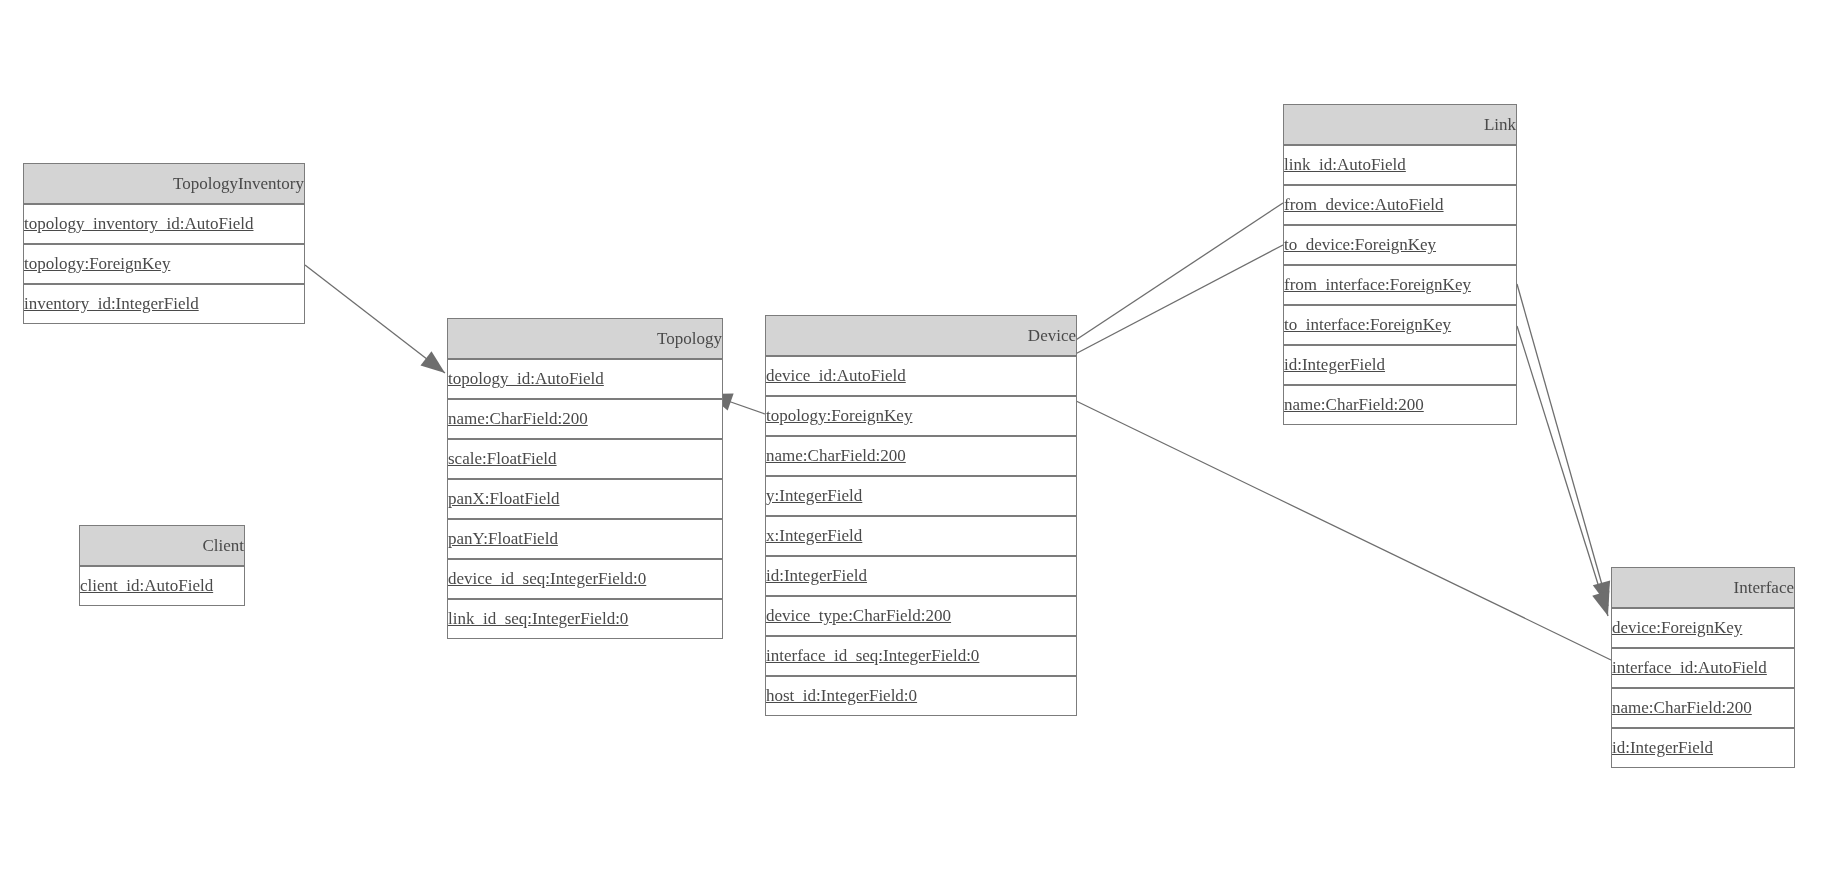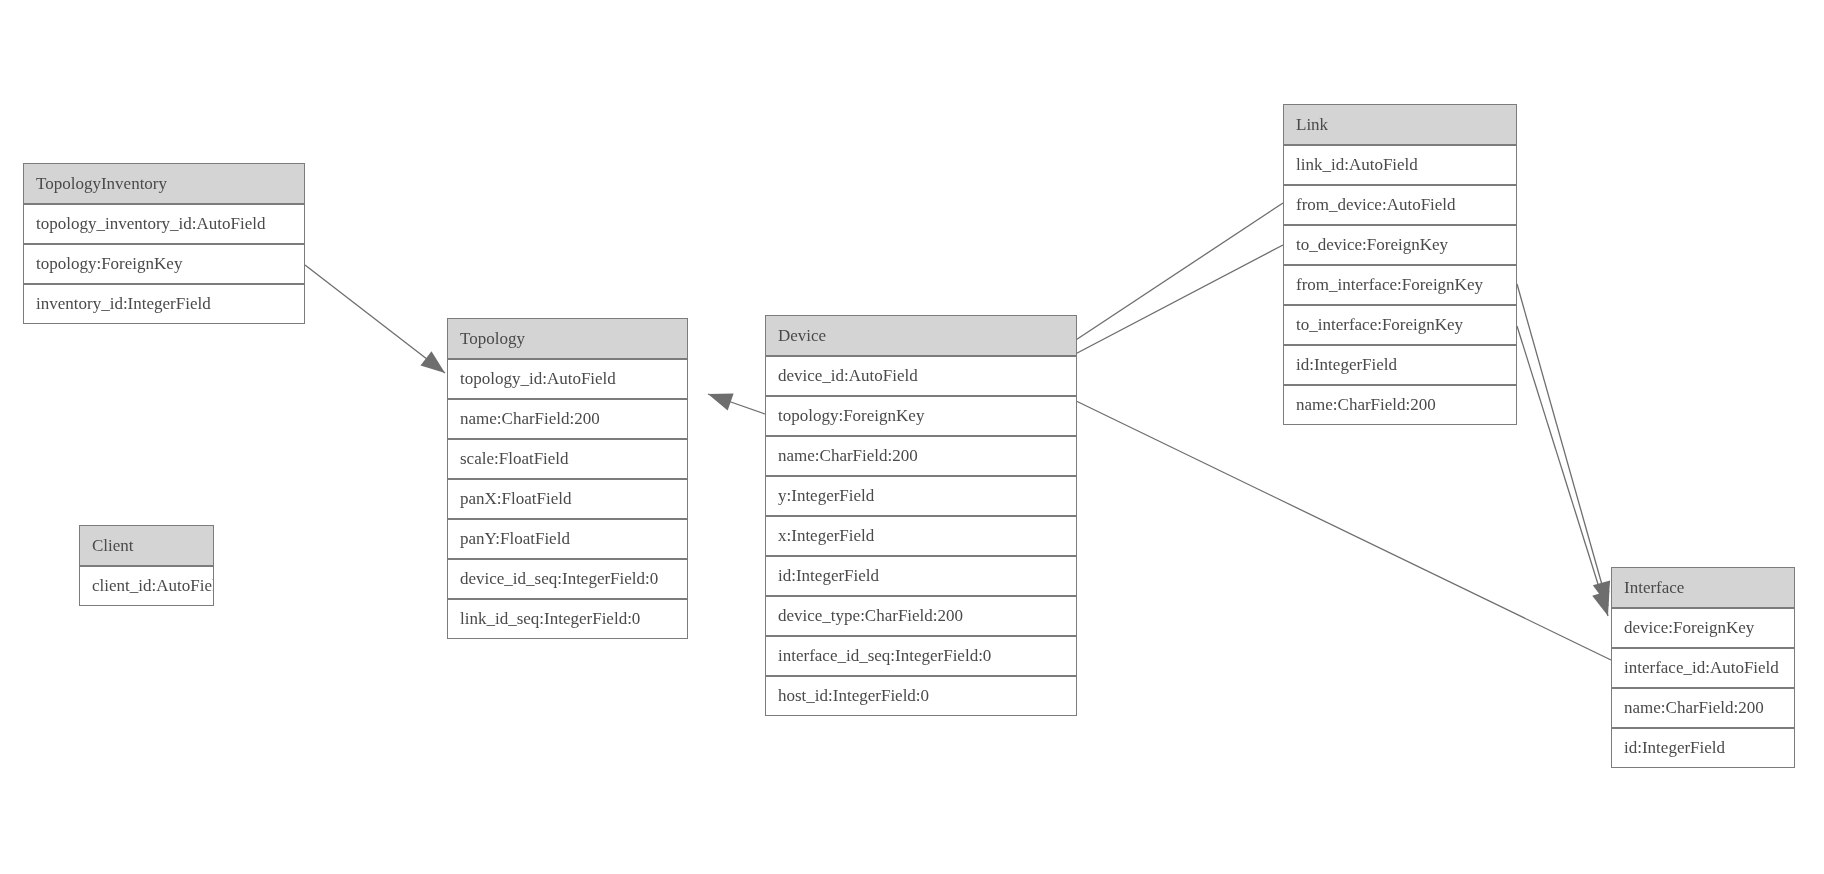--- a/index.html
+++ b/index.html
@@ -23,37 +23,38 @@
   .entity {
     position: absolute;
     box-sizing: border-box;
   }
   .entity-header {
     box-sizing: border-box;
     height: 41px;
     line-height: 39px;
     background: var(--header-fill, #d4d4d4);
     border: 1px solid var(--border, #7c7c7c);
-    padding-left: 12px;
     font-size: 17px;
     color: var(--text, #4a4a4a);
     white-space: nowrap;
     overflow: hidden;
+    text-align: right;
   }
   .entity-row {
     box-sizing: border-box;
     height: 40px;
     line-height: 38px;
     background: var(--row-fill, #ffffff);
     border: 1px solid var(--border, #7c7c7c);
-    padding-left: 12px;
+    padding-left: 0;
     font-size: 17px;
     color: var(--text, #4a4a4a);
     white-space: nowrap;
     overflow: hidden;
+    text-decoration: underline;
   }
 </style>
 </head>
 <body>
 
 <div id="canvas">
   <svg id="edge-layer" width="1824" height="874" viewBox="0 0 1824 874">
     <defs>
       <marker id="arrowhead" markerUnits="userSpaceOnUse" markerWidth="26" markerHeight="20" viewBox="0 0 26 20" refX="25" refY="10" orient="auto">
         <path d="M1,1 L25,10 L1,19 Z" fill="#6e6e6e"></path>
@@ -69,31 +70,31 @@
         <line x1="1517" y1="326" x2="1608" y2="616" stroke="#6e6e6e" stroke-width="1.3" marker-end="url(#arrowhead)"></line>
       </g>
   </svg>
   <div id="entity-layer">
       <div class="entity" style="left: 23px; top: 163px; width: 282px;">
         <div class="entity-header">TopologyInventory</div>
         <div class="entity-row">topology_inventory_id:AutoField</div>
         <div class="entity-row">topology:ForeignKey</div>
         <div class="entity-row">inventory_id:IntegerField</div>
       </div>
-      <div class="entity" style="left: 447px; top: 318px; width: 241px;">
+      <div class="entity" style="left: 447px; top: 318px; width: 276px;">
         <div class="entity-header">Topology</div>
         <div class="entity-row">topology_id:AutoField</div>
         <div class="entity-row">name:CharField:200</div>
         <div class="entity-row">scale:FloatField</div>
         <div class="entity-row">panX:FloatField</div>
         <div class="entity-row">panY:FloatField</div>
         <div class="entity-row">device_id_seq:IntegerField:0</div>
         <div class="entity-row">link_id_seq:IntegerField:0</div>
       </div>
-      <div class="entity" style="left: 79px; top: 525px; width: 135px;">
+      <div class="entity" style="left: 79px; top: 525px; width: 166px;">
         <div class="entity-header">Client</div>
         <div class="entity-row">client_id:AutoField</div>
       </div>
       <div class="entity" style="left: 765px; top: 315px; width: 312px;">
         <div class="entity-header">Device</div>
         <div class="entity-row">device_id:AutoField</div>
         <div class="entity-row">topology:ForeignKey</div>
         <div class="entity-row">name:CharField:200</div>
         <div class="entity-row">y:IntegerField</div>
         <div class="entity-row">x:IntegerField</div>

